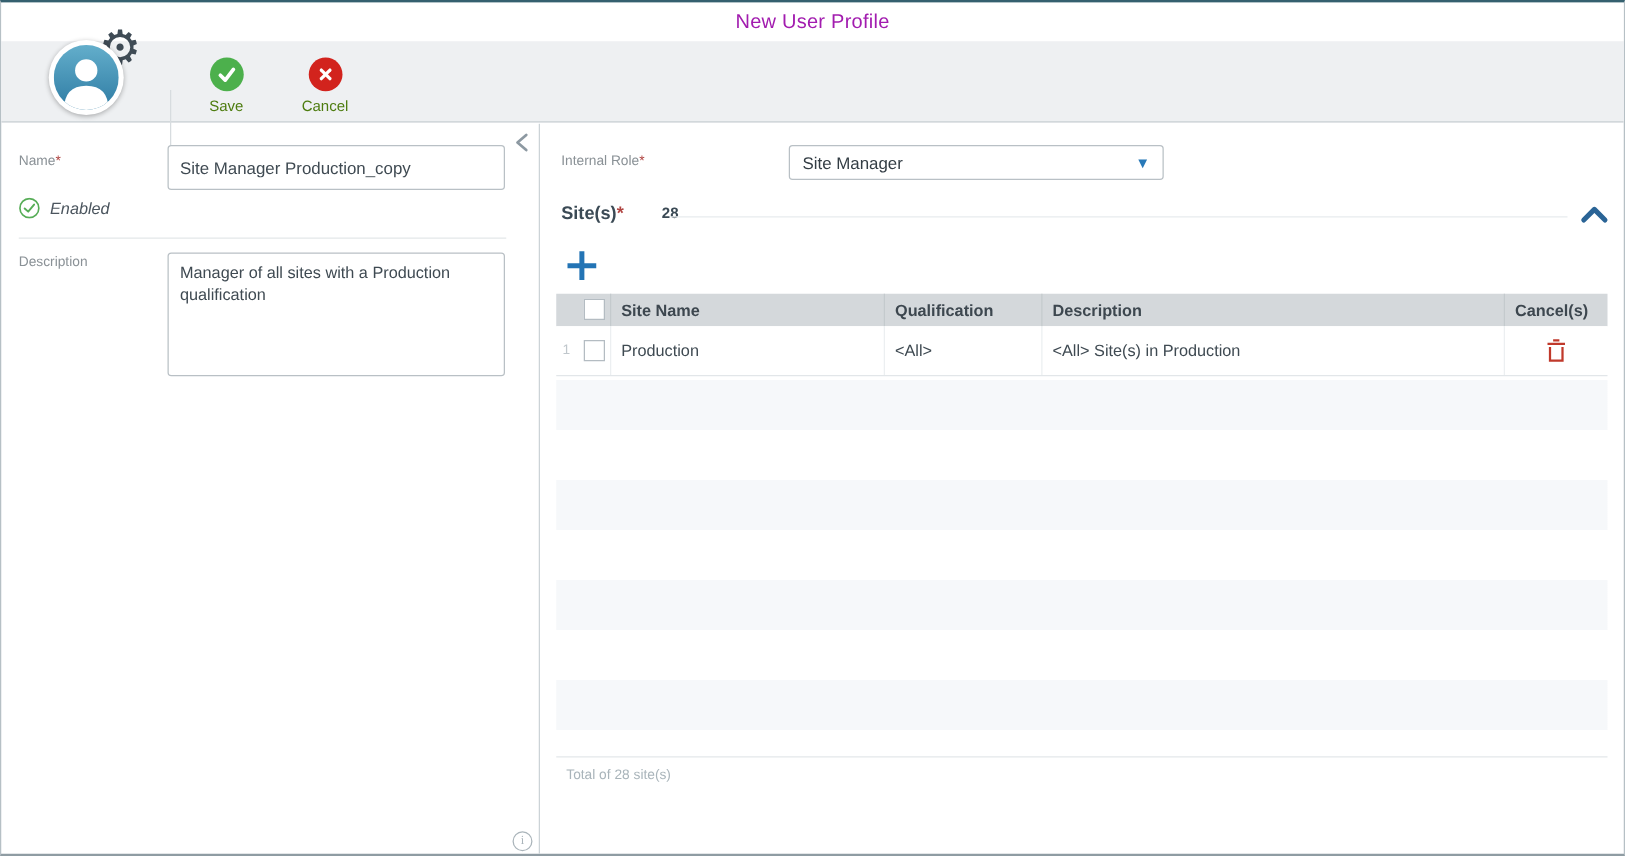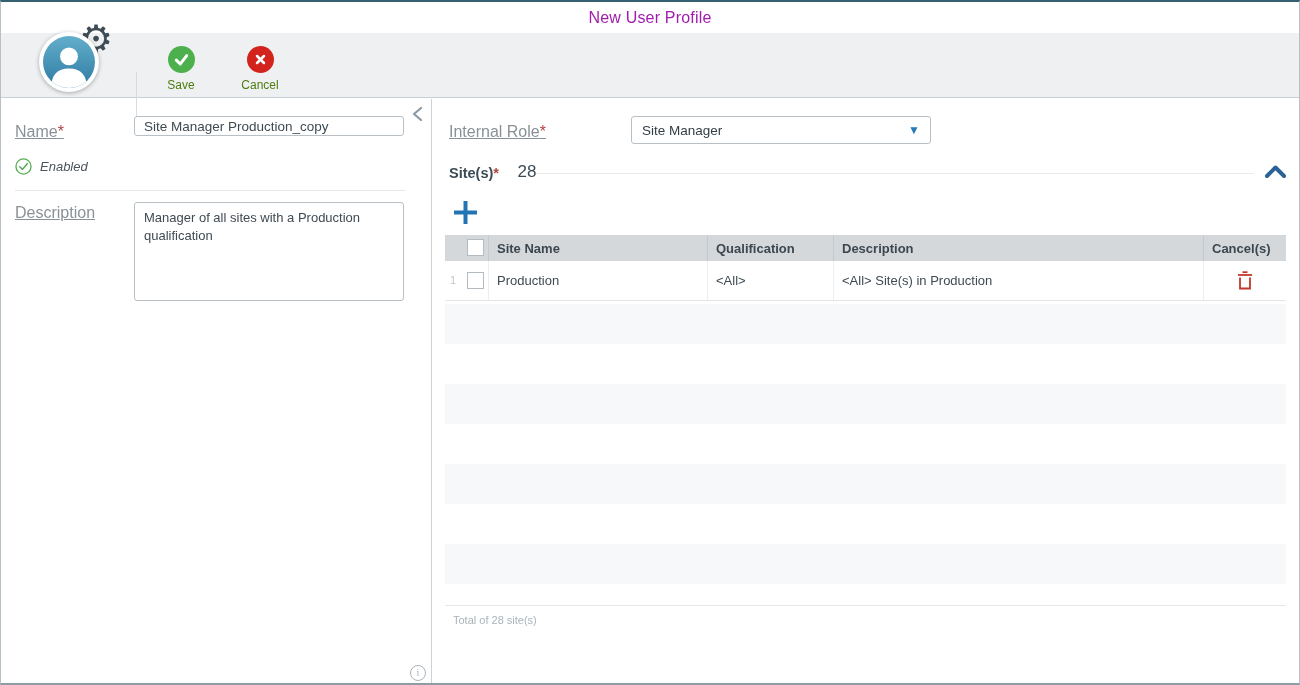--- a/index.html
+++ b/index.html
@@ -33,25 +33,25 @@
   .tool-btn { position:absolute; top:44px; width:62px; text-align:center; cursor:pointer; }
   .tool-btn .circle { width:27px; height:27px; border-radius:50%; margin:0 auto;
                       display:flex; align-items:center; justify-content:center; }
   .tool-btn .lbl { display:block; margin-top:5px; font-size:12px; color:#4d7c0f; }
   .btn-save { left:149px; } .btn-save .circle { background:#4cb04c; }
   .btn-cancel { left:228px; } .btn-cancel .circle { background:#d2231d; }
 
   
   .vdivider { position:absolute; left:430px; top:97px; width:1px; height:588px; background:#ccd3d7; }
 
-  .field-label { position:absolute; font-size:16px; color:#8a9196;text-decoration:underline; }
+  .field-label { position:absolute; font-size:11px; color:#8a9196; }
   .req { color:#b04441; }
 
   .text-input {
-    position:absolute; left:133px; top:114px; width:270px; height:20px;
+    position:absolute; left:133px; top:114px; width:270px; height:36px;
     border:1px solid #b9c0c5; border-radius:3px; background:#fff;
     font-family:"Liberation Sans", sans-serif; font-size:13.5px; color:#3f4a52; padding:0 9px;
   }
   .enabled-row { position:absolute; left:14px; top:156px; display:flex; align-items:center; gap:8px; }
   .check-circle-outline { width:17px; height:17px; display:block; }
   .enabled-text { font-size:13px; color:#4b555e;font-style:italic; }
 
   .hline-left { position:absolute; left:14px; top:188px; width:390px; height:1px; background:#e3e7e9; }
 
   .desc-area {
@@ -68,21 +68,21 @@
 
   
   .dropdown { position:absolute; left:630px; top:114px; width:300px; height:28px;
               border:1px solid #b9c0c5; border-radius:3px; background:#fff; cursor:pointer;
               display:flex; align-items:center; padding:0 10px; }
   .dropdown .val { font-size:13.5px; color:#333d44; flex:1; }
   .dropdown .caret { color:#2879b8; font-size:12px; }
 
   .sites-header { position:absolute; left:448px; top:160px; }
   .sites-title { font-size:14.5px; font-weight:bold; color:#3b4a55; }
-  .sites-count { font-size:17px; font-weight:normal; color:#3b4a55; margin-left:14px; vertical-align:1px; }
+  .sites-count { font-size:12px; font-weight:bold; color:#3b4a55; margin-left:26px; vertical-align:1px; }
   .sites-hline { position:absolute; left:535px; top:171px; width:718px; height:1px; background:#e8ecee; }
   .collapse-up { position:absolute; left:1263px; top:162px; width:23px; height:15px; cursor:pointer; }
 
   .add-btn { position:absolute; left:450px; top:196px; width:29px; height:29px; cursor:pointer; }
 
   
   .sites-table { position:absolute; left:444px; top:233px; width:841px; height:451px; }
   .tgrid { display:grid; grid-template-columns:43px 219px 126px 370px 83px; }
   .thead { background:#d4d8db; height:26px; }
   .thead .cell { display:flex; align-items:center; font-size:13px; font-weight:bold; color:#3d474f;

